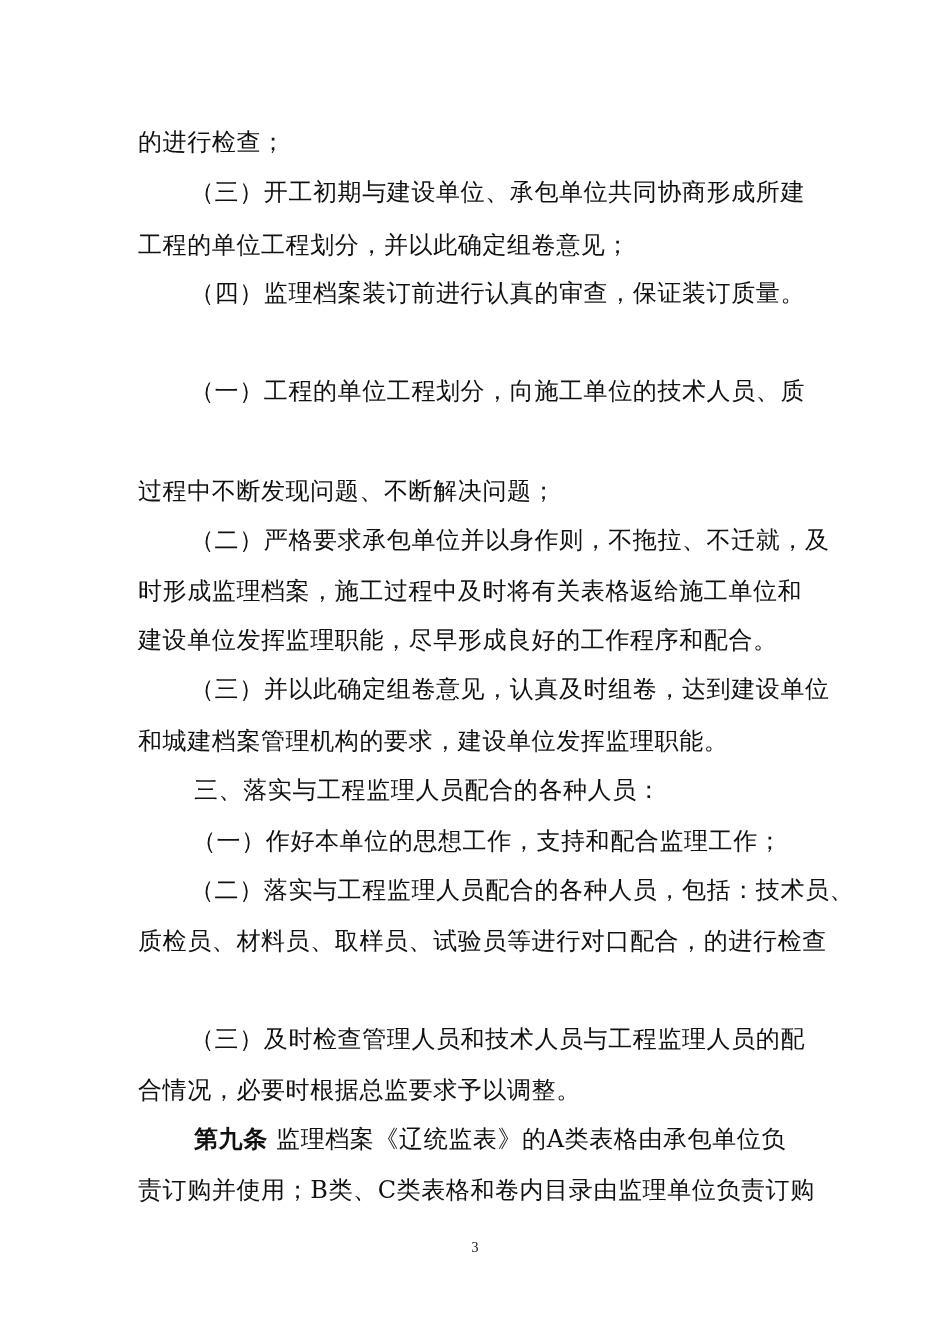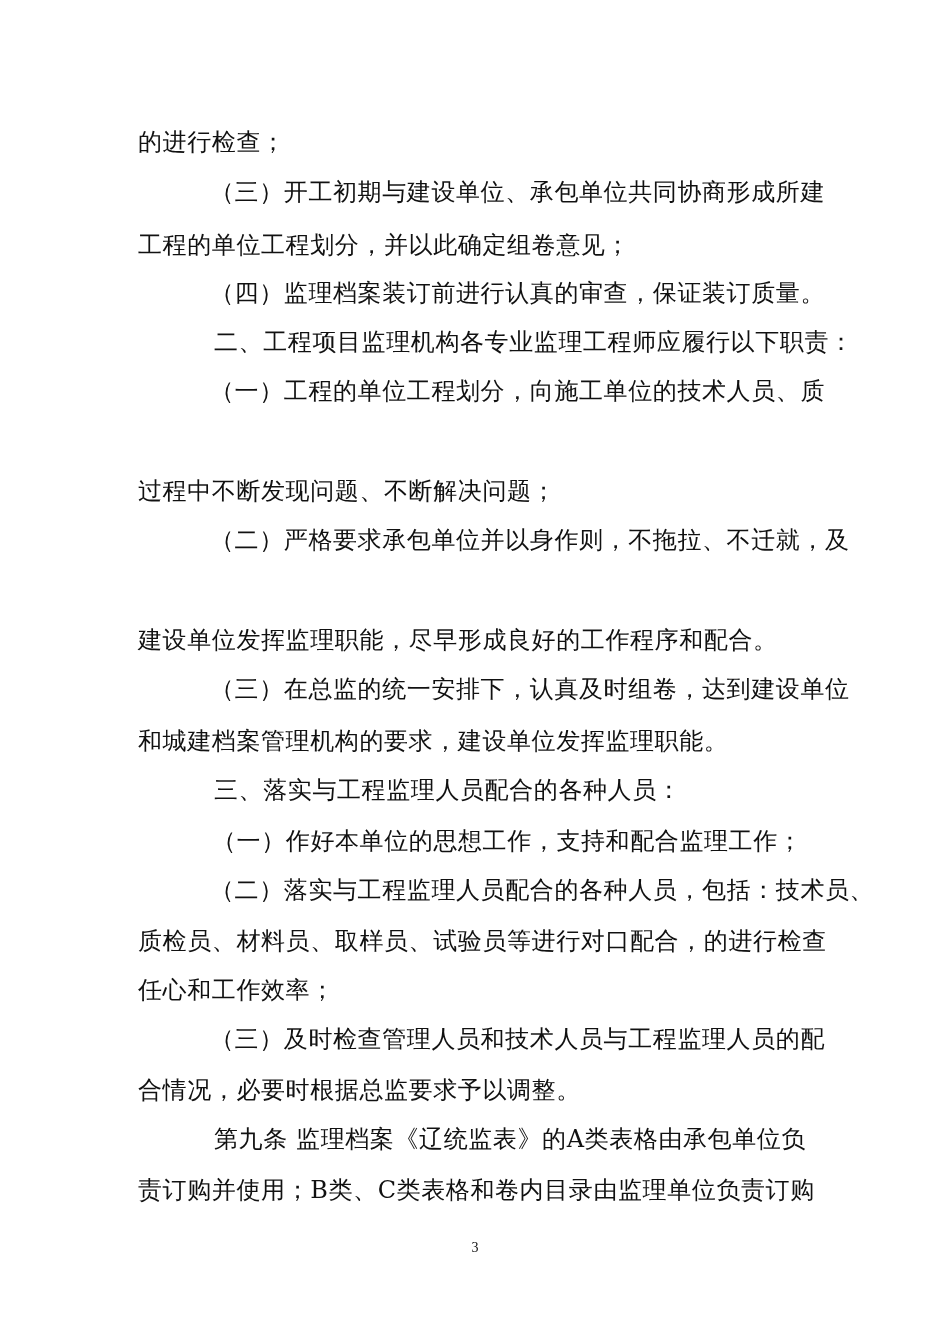--- a/index.html
+++ b/index.html
@@ -7,48 +7,47 @@
       width: 950px; height: 1344px; position: relative; overflow: hidden;
       font-family: "DejaVu Serif", "Liberation Serif", serif;
       color: #111111;
     }
     .page { position: absolute; left: 0; top: 0; width: 950px; height: 1344px; }
     .line {
       position: absolute; left: 138px; width: 700px;
       font-size: 24px; line-height: 30px; white-space: nowrap;
       letter-spacing: 0.6px;
     }
-    .line.indent { left: 194px; margin-left: 20px; }
-    .bold { font-weight: normal; }
+    .line.indent { left: 194px; }
+    .bold { font-weight: bold; }
     .page-number {
       position: absolute; left: 0; width: 950px; top: 1239px;
       text-align: center; font-size: 14px; line-height: 18px;
       font-family: "Liberation Serif", serif;
     }
   </style>
 </head>
 <body>
 
 <div class="page">
   <div class="line" style="top:127px">的进行检查；</div>
   <div class="line indent" style="top:177px; left:190px">（三）开工初期与建设单位、承包单位共同协商形成所建</div>
   <div class="line" style="top:230px">工程的单位工程划分，并以此确定组卷意见；</div>
   <div class="line indent" style="top:278px; left:190px">（四）监理档案装订前进行认真的审查，保证装订质量。</div>
-  <div class="line indent" style="top:327px">二、工程项目监理机构各专业监理工程师应履行以下职责：</div>
   <div class="line indent" style="top:376px; left:190px">（一）工程的单位工程划分，向施工单位的技术人员、质</div>
   <div class="line" style="top:476px">过程中不断发现问题、不断解决问题；</div>
   <div class="line indent" style="top:525px; left:190px">（二）严格要求承包单位并以身作则，不拖拉、不迁就，及</div>
+  <div class="line" style="top:576px">时形成监理档案，施工过程中及时将有关表格返给施工单位和</div>
   <div class="line" style="top:625px">建设单位发挥监理职能，尽早形成良好的工作程序和配合。</div>
-  <div class="line indent" style="top:674px; left:190px">（三）在总监的统一安排下，认真及时组卷，达到建设单位</div>
+  <div class="line indent" style="top:674px; left:190px">（三）并以此确定组卷意见，认真及时组卷，达到建设单位</div>
   <div class="line" style="top:726px">和城建档案管理机构的要求，建设单位发挥监理职能。</div>
   <div class="line indent" style="top:775px">三、落实与工程监理人员配合的各种人员：</div>
   <div class="line indent" style="top:826px; left:192px">（一）作好本单位的思想工作，支持和配合监理工作；</div>
   <div class="line indent" style="top:875px; left:190px">（二）落实与工程监理人员配合的各种人员，包括：技术员、</div>
   <div class="line" style="top:926px">质检员、材料员、取样员、试验员等进行对口配合，的进行检查</div>
-  <div class="line" style="top:975px">任心和工作效率；</div>
   <div class="line indent" style="top:1024px; left:190px">（三）及时检查管理人员和技术人员与工程监理人员的配</div>
   <div class="line" style="top:1075px">合情况，必要时根据总监要求予以调整。</div>
   <div class="line indent" style="top:1124px">
     <span class="bold">第九条</span>&nbsp;<span>监理档案《辽统监表》的A类表格由承包单位负</span>
   </div>
   <div class="line" style="top:1175px">责订购并使用；B类、C类表格和卷内目录由监理单位负责订购</div>
 
   <div class="page-number">3</div>
 </div>
 

